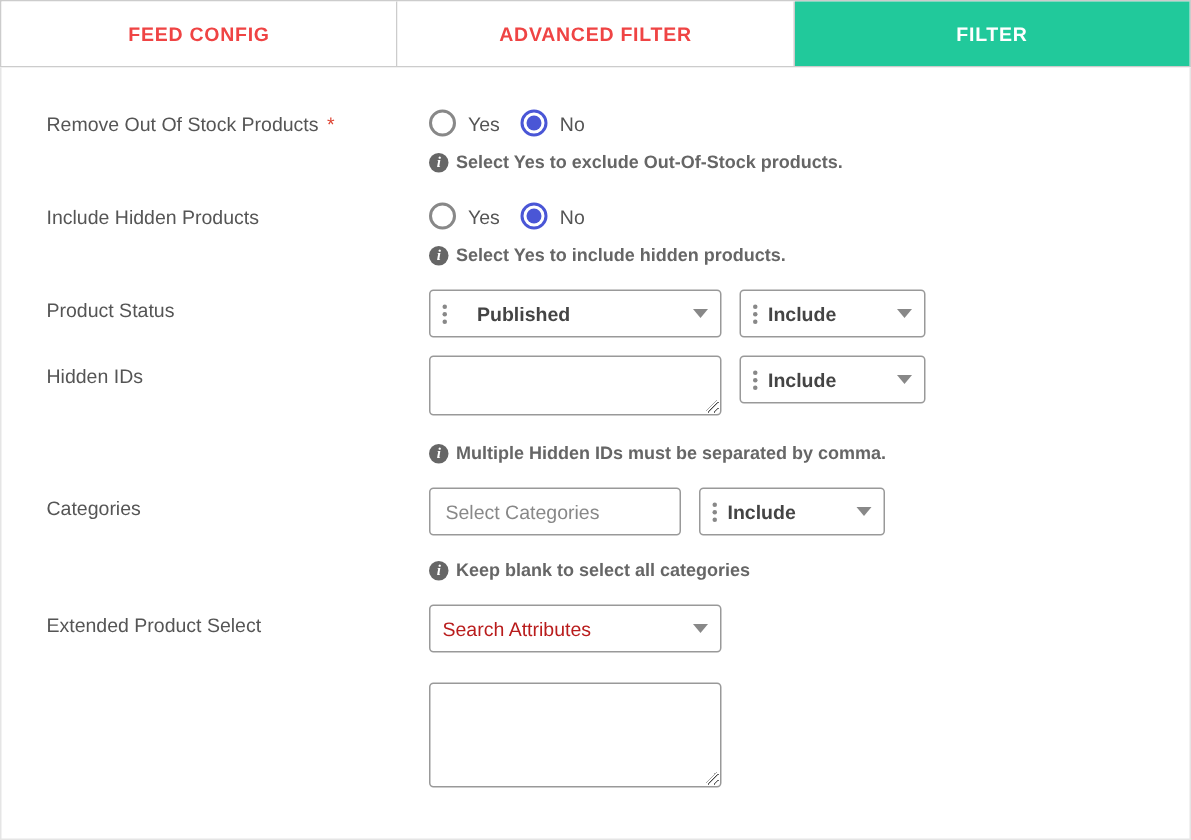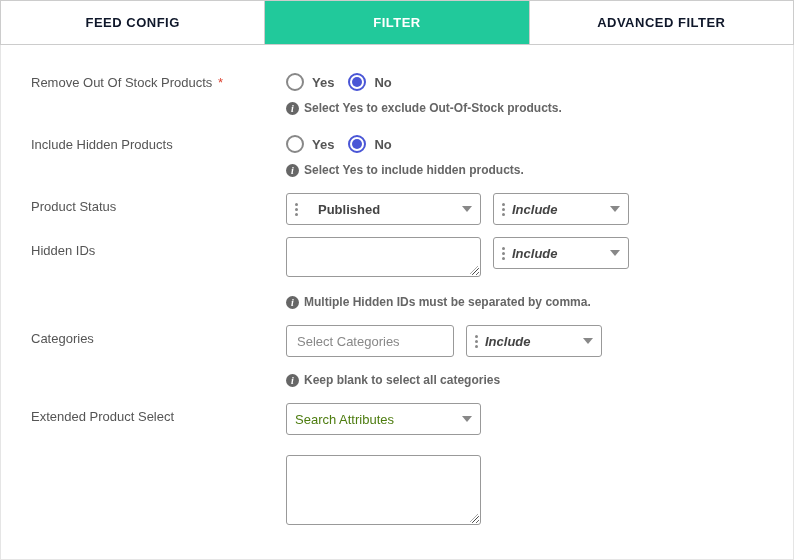--- a/index.html
+++ b/index.html
@@ -18,21 +18,21 @@
     background: #fff;
   }
   .tab {
     flex: 1;
     text-align: center;
     padding: 14px 0;
     font-weight: 700;
     letter-spacing: 0.5px;
     font-size: 13px;
     cursor: pointer;
-    color: #0f172a;
+    color: #ef4444;
     background: #fff;
     border-right: 1px solid #ccc;
   }
   .tab:last-child { border-right: none; }
   .tab.active {
     background: #21c99b;
     color: #fff;
   }
   .form {
     background: #fff;
@@ -77,21 +77,21 @@
     cursor: pointer;
   }
   .radio .dot {
     width: 10px; height: 10px;
     border-radius: 50%;
     background: #4a56d6;
     display: none;
   }
   .radio.selected { border-color: #4a56d6; }
   .radio.selected .dot { display: block; }
-  .radio-label { font-size: 13px; color: #555; margin-right: 6px; font-weight: bold;}
+  .radio-label { font-size: 13px; color: #555; margin-right: 6px;}
   .hint {
     font-size: 12px;
     color: #666;
     font-weight: 600;
     display: flex;
     align-items: center;
     gap: 5px;
     margin-bottom: 10px;
   }
   .hint .info-icon {
@@ -131,23 +131,23 @@
     width: 3px; height: 3px; background: #888; border-radius: 50%;
   }
   .select .sel-label { flex: 1; font-weight: 600; }
   .select .chev {
     width: 0; height: 0;
     border-left: 5px solid transparent;
     border-right: 5px solid transparent;
     border-top: 6px solid #888;
   }
   .select.w-main { width: 195px; gap: 13px; }
-  .select.w-mode { width: 136px; font-style: italic; }
+  .select.w-mode { width: 124px; }
   .select.plain { }
-  .select.plain .sel-label { font-weight: 400; color: #4d7c0f; }
+  .select.plain .sel-label { font-weight: 400; color: #b91c1c; }
   .textbox {
     width: 195px;
     border: 1px solid #999;
     border-radius: 3px;
     background: #fff;
     resize: both;
     overflow: auto;
     font-size: 13px;
     padding: 6px 8px;
   }
@@ -175,22 +175,22 @@
     width: 8px; height: 8px;
     background:
       linear-gradient(135deg, transparent 0 50%, #aaa 50% 55%, transparent 55% 65%, #aaa 65% 70%, transparent 70% 100%);
   }
 </style>
 </head>
 <body>
 
 <div class="tabs">
   <div class="tab">FEED CONFIG</div>
+  <div class="tab">ADVANCED FILTER</div>
   <div class="tab active">FILTER</div>
-  <div class="tab">ADVANCED FILTER</div>
 </div>
 
 <div class="form">
 
   <div class="row tight">
     <div class="label-col">
       <span>Remove Out Of Stock Products</span>
       <span class="req">*</span>
     </div>
     <div class="ctrl-col">

